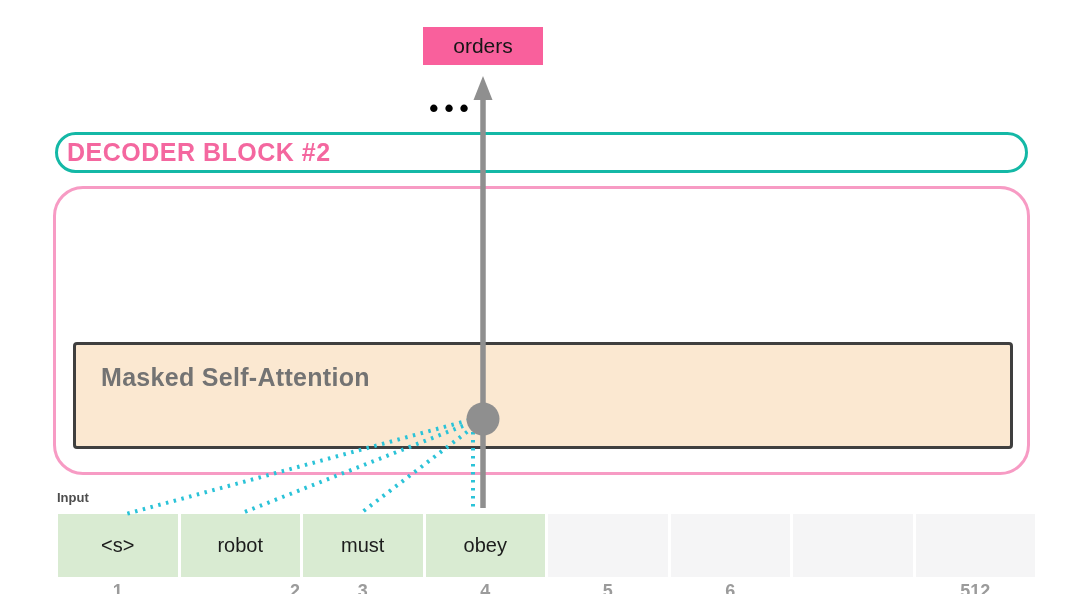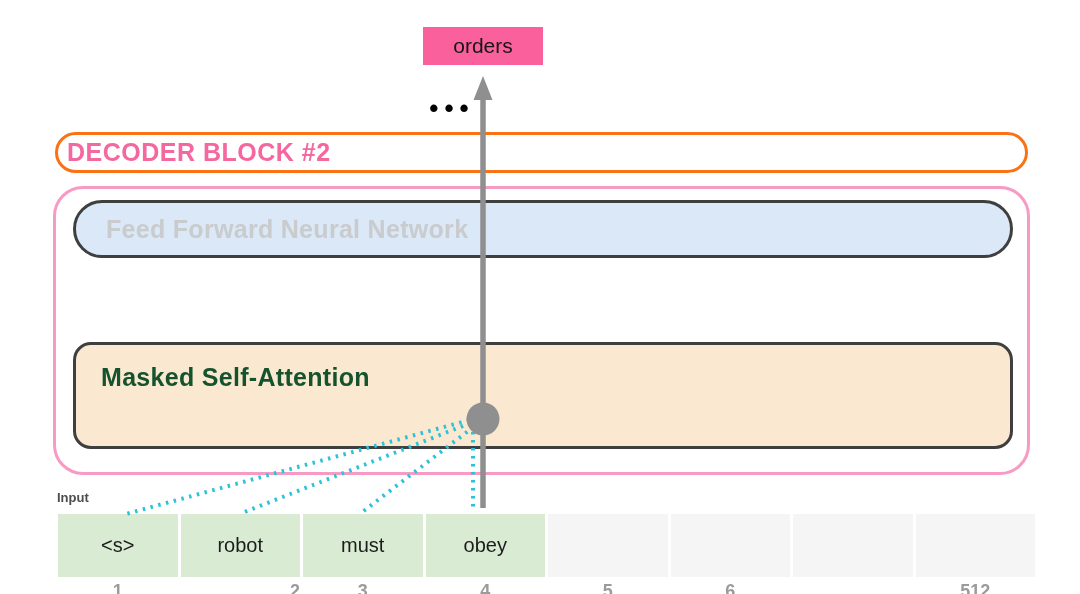--- a/index.html
+++ b/index.html
@@ -20,21 +20,21 @@
   }
   
   .ellipsis {
     position: absolute; left: 426px; top: 75px; width: 52px;
     text-align: center; font-size: 26px; font-weight: bold;
     letter-spacing: 6px; color: #000; line-height: 26px;
   }
   
   .decoder-label-box {
     position: absolute; left: 55px; top: 112px; width: 973px; height: 41px;
-    border: 3px solid #f97316; border-radius: 22px; box-sizing: border-box;
+    border: 3px solid #14b8a6; border-radius: 22px; box-sizing: border-box;
     background: #ffffff;
     display: flex; align-items: center; padding-left: 9px;
   }
   .decoder-label-box .title {
     font-size: 25px; font-weight: bold; color: #F4679F; letter-spacing: 0.5px;
   }
   
   .decoder-container {
     position: absolute; left: 53px; top: 166px; width: 977px; height: 289px;
     border: 3px solid #F79BC4; border-radius: 30px; box-sizing: border-box;
@@ -50,22 +50,22 @@
     top: 11px; height: 58px; border-radius: 29px;
     background: #DAE8F7; color: #C9CBCD;
     display: flex; align-items: center;
   }
   .layer-encdec {
     top: 81px; height: 58px; border-radius: 29px;
     background: #FBE8D1; color: #C9CBCD;
     display: flex; align-items: center;
   }
   .layer-masked {
-    top: 153px; height: 107px; border-radius: 18px;
-    background: #FBE8D1; color: #14532d;
+    top: 153px; height: 107px; border-radius: 4px;
+    background: #FBE8D1; color: #737373;
     padding-top: 18px;
     padding-left: 25px;
   }
   
   .input-label {
     position: absolute; left: 57px; top: 470px;
     font-size: 13px; font-weight: bold; color: #4D4D4D;
   }
   .cell {
     position: absolute; top: 494px; width: 119.5px; height: 63px;
@@ -95,23 +95,20 @@
     <span>orders</span>
   </div>
 
   <div class="ellipsis">•••</div>
 
   <div class="decoder-label-box">
     <span class="title">DECODER BLOCK #2</span>
   </div>
 
   <div class="decoder-container">
-    <div class="layer layer-ffnn">
-      <span>Feed Forward Neural Network</span>
-    </div>
     <div class="layer layer-masked">
       <span>Masked Self-Attention</span>
     </div>
   </div>
 
   <div class="input-label">Input</div>
 
   <div class="cell filled c0">
       <span>&lt;s&gt;</span>
     </div>

